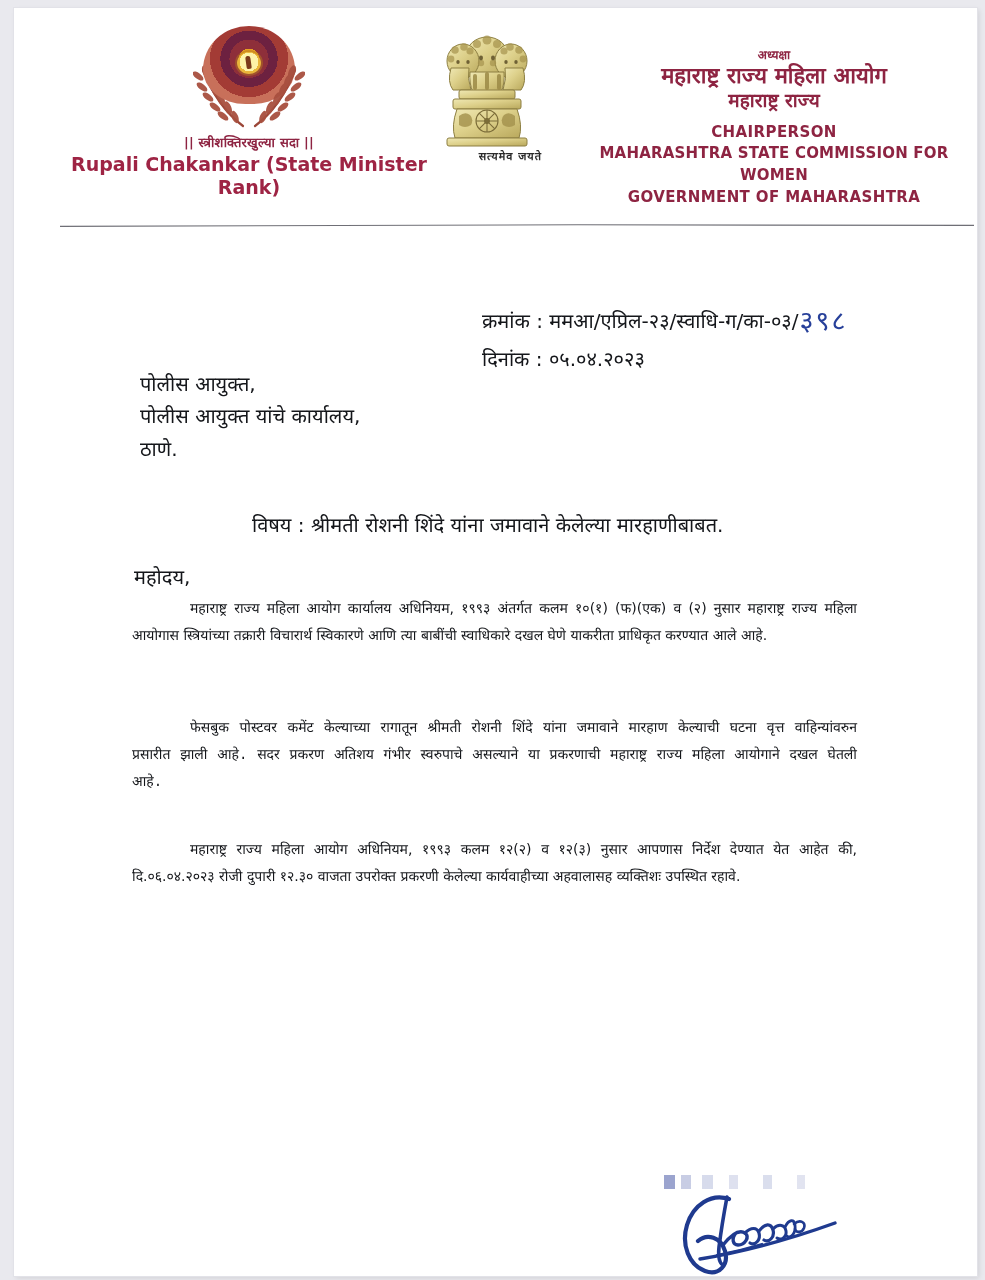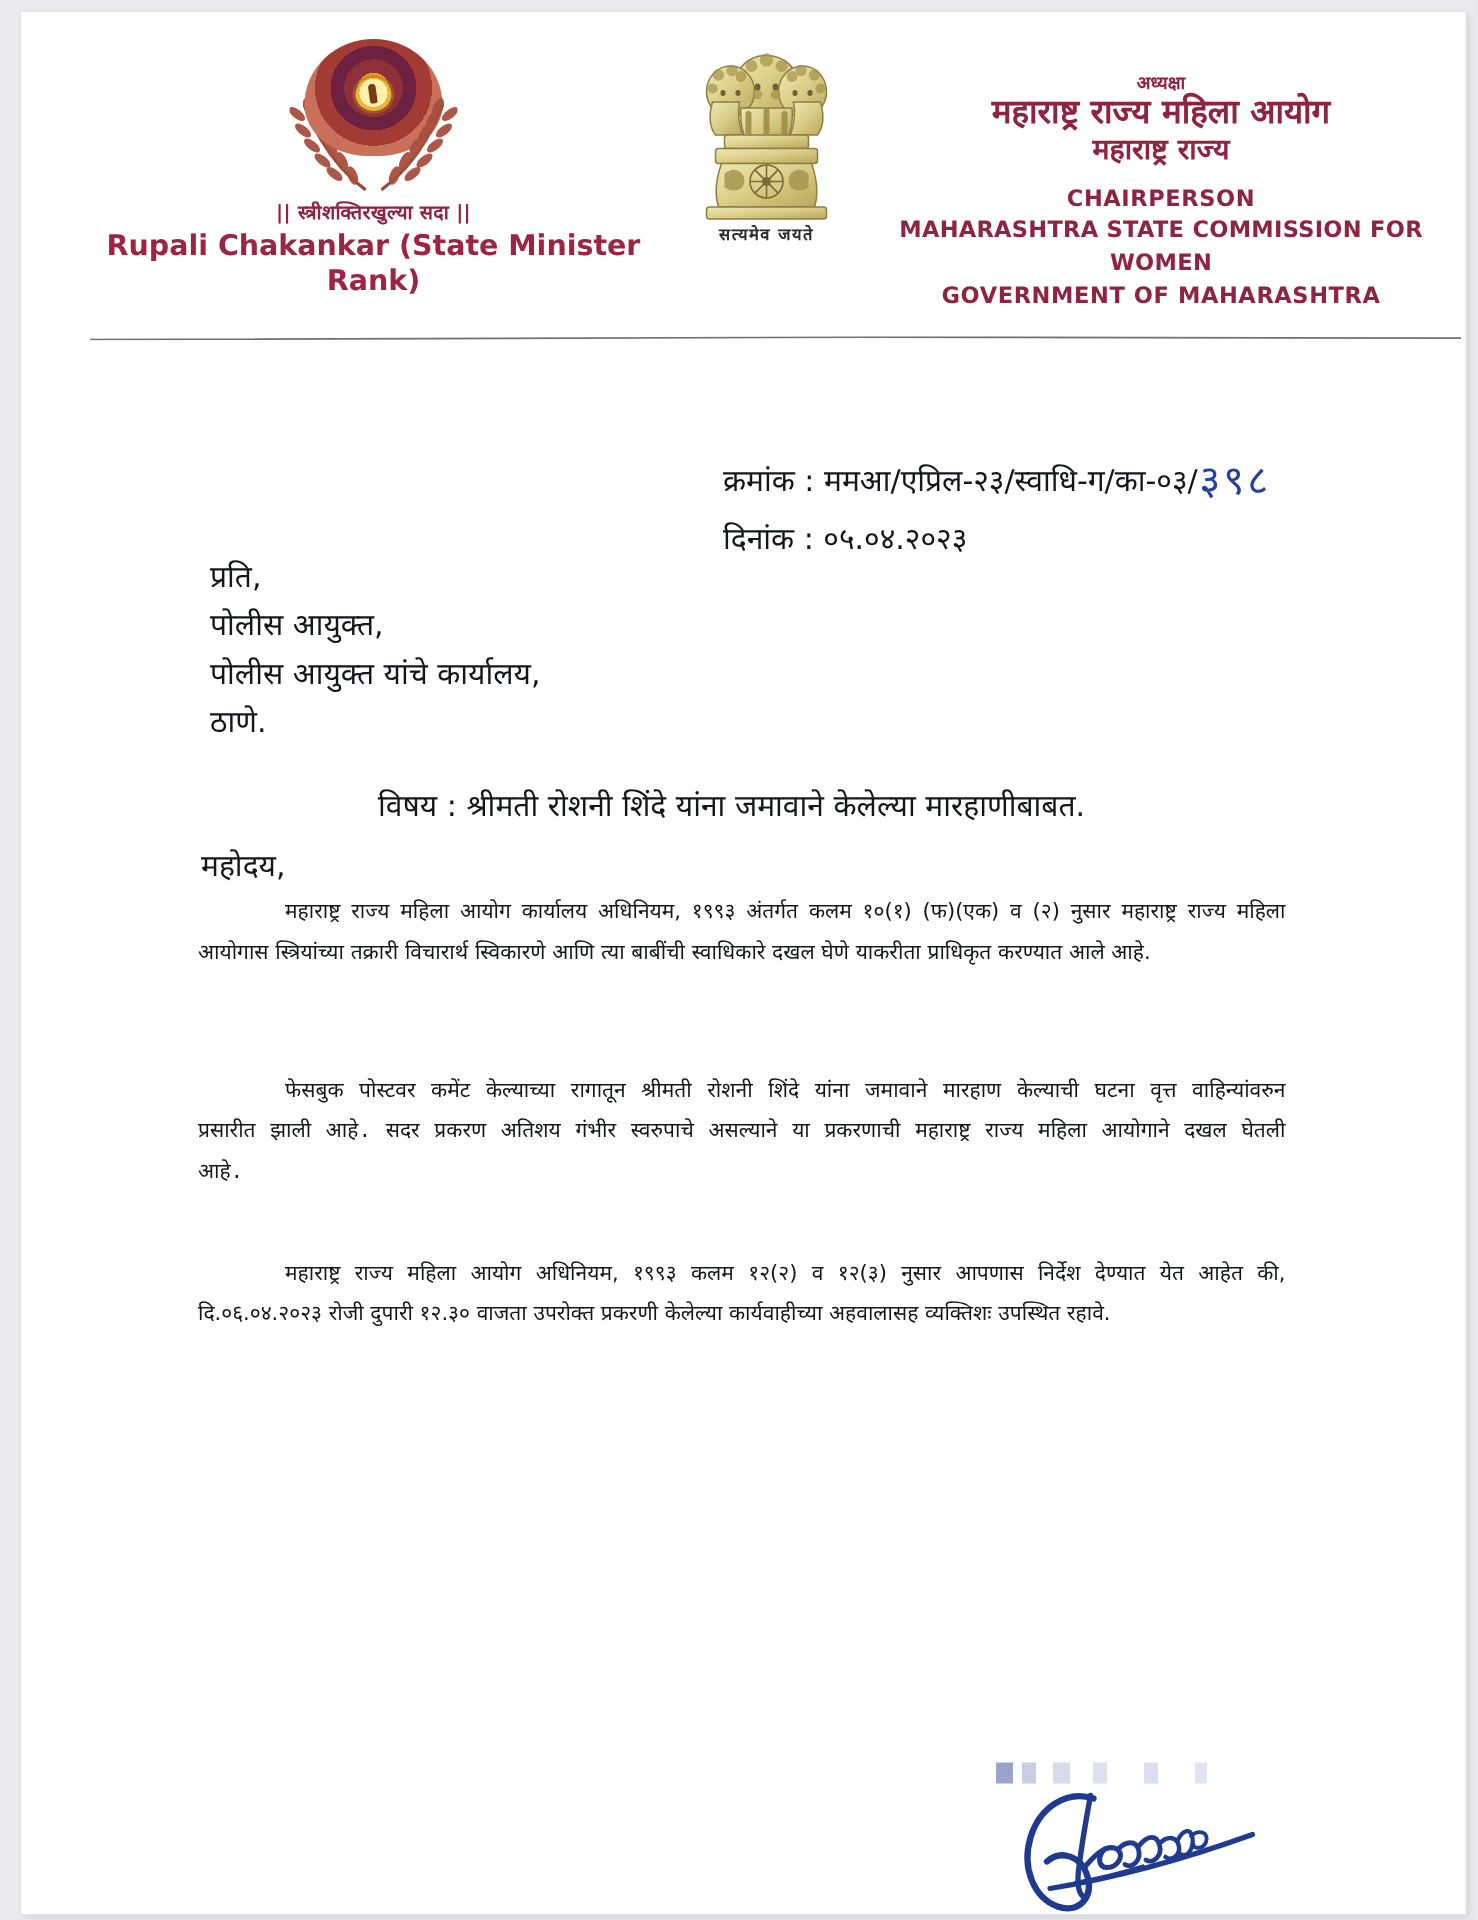--- a/index.html
+++ b/index.html
@@ -114,24 +114,24 @@
   }
   .hdr-name-en {
     color: #9e2444;
     font-size: 19px;
     font-weight: bold;
     line-height: 1.2;
   }
 
   .emblem-ashoka {
     position: absolute;
-    left: 442px;
+    left: 418px;
     top: 22px;
     width: 110px;
-    text-align: center;
+    text-align: right;
   }
   .ea-art { width: 100px; height: 124px; margin: 0 auto; display: block; }
   .ea-motto {
     color: #2b2b2b;
     font-size: 11px;
     font-weight: bold;
     letter-spacing: 1px;
     margin-top: -6px;
   }
 
@@ -186,21 +186,21 @@
   .addressee {
     position: absolute;
     left: 126px;
     top: 145px;
     font-size: 20px;
     line-height: 1.62;
   }
   .subject {
     position: absolute;
     left: 238px;
-    top: 300px;
+    top: 288px;
     font-size: 20px;
     font-weight: 500;
   }
   .salutation {
     position: absolute;
     left: 120px;
     top: 340px;
     font-size: 20px;
   }
   .para {
@@ -385,21 +385,20 @@
     </div>
 
     <div class="doc-body">
 
       <div class="refblock">
         <div><span>क्रमांक : </span><span>ममआ/एप्रिल-२३/स्वाधि-ग/का-०३/</span><span class="ref-hand">३९८</span></div>
         <div><span>दिनांक : </span><span>०५.०४.२०२३</span></div>
       </div>
 
       <div class="addressee">
-        <div>प्रति,</div>
         <div>पोलीस आयुक्त,</div>
         <div>पोलीस आयुक्त यांचे कार्यालय,</div>
         <div>ठाणे.</div>
       </div>
 
       <div class="subject"><span>विषय : </span><span>श्रीमती रोशनी शिंदे यांना जमावाने केलेल्या मारहाणीबाबत.</span></div>
 
       <div class="salutation">महोदय,</div>
 
       <div class="para p1">महाराष्ट्र राज्य महिला आयोग कार्यालय अधिनियम, १९९३ अंतर्गत कलम १०(१) (फ)(एक) व (२) नुसार महाराष्ट्र राज्य महिला आयोगास स्त्रियांच्या तक्रारी विचारार्थ स्विकारणे आणि त्या बाबींची स्वाधिकारे दखल घेणे याकरीता प्राधिकृत करण्यात आले आहे.</div>

